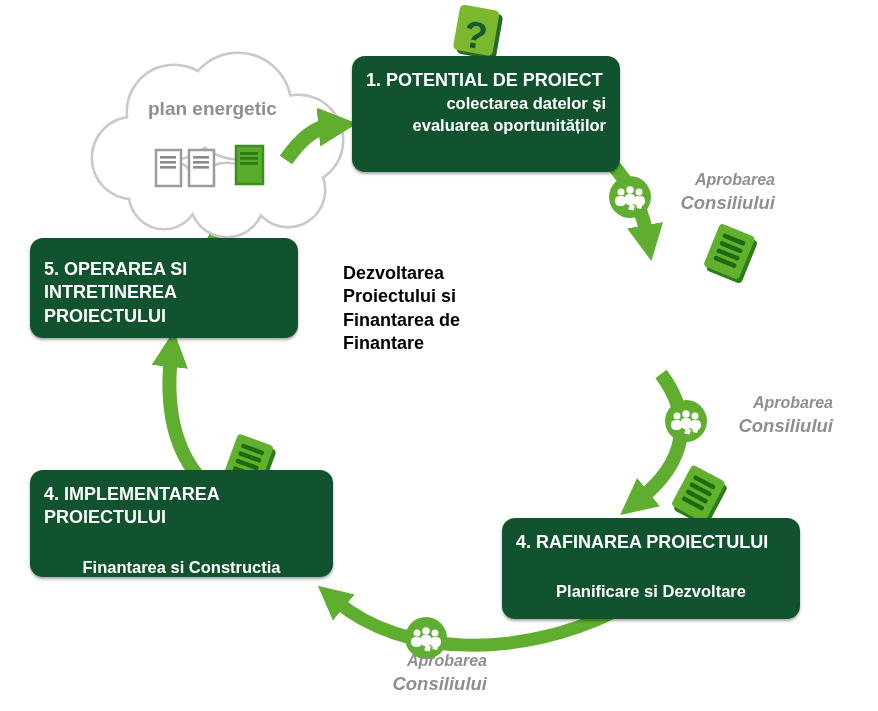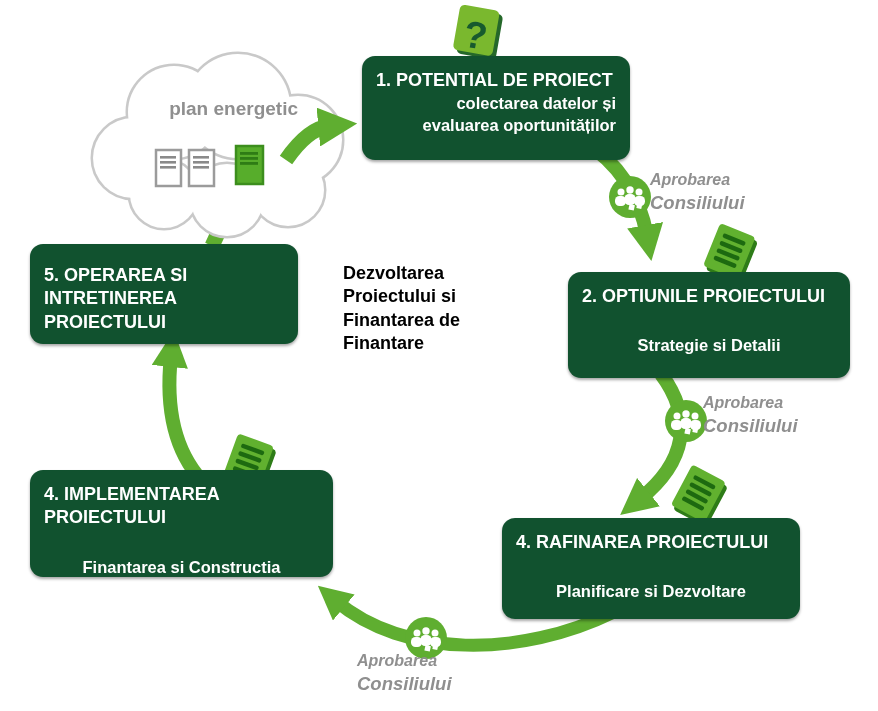--- a/index.html
+++ b/index.html
@@ -9,37 +9,37 @@
   }
   .gfx{position:absolute;left:0;top:0;z-index:1;}
   .stage{
     position:absolute;z-index:2;background:#11522f;border-radius:13px;
     color:#ffffff;font-weight:700;padding:13px 14px;box-sizing:border-box;
     box-shadow:0 2px 3px rgba(0,0,0,0.35);
   }
   .stage .heading{font-size:18px;line-height:1.3;}
   .stage .subtext{font-size:16.5px;line-height:1.3;}
   .stage .subtext.gap{margin-top:27px;text-align:center;}
-  #stage-1{left:362px;top:56px;width:268px;height:104px;}
+  #stage-1{left:352px;top:56px;width:268px;height:116px;}
   #stage-1 .subtext{margin-top:1px;text-align:right;}
   #stage-2{left:568px;top:272px;width:282px;height:106px;}
   #stage-3{left:502px;top:518px;width:298px;height:101px;}
   #stage-4{left:30px;top:470px;width:303px;height:107px;}
-  #stage-5{left:30px;top:244px;width:268px;height:100px;padding-top:20px;}
+  #stage-5{left:30px;top:238px;width:268px;height:100px;padding-top:20px;}
   .center-title{
     position:absolute;left:343px;top:262px;width:200px;z-index:2;
     color:#000000;font-weight:700;font-size:18px;line-height:1.3;
   }
   .cloud-label{
     position:absolute;left:148px;top:96px;width:150px;z-index:2;
-    color:#8f8f8f;font-weight:700;font-size:19px;line-height:1.35;text-align:right;
+    color:#8f8f8f;font-weight:700;font-size:19px;line-height:1.35;
   }
   .approval{
     position:absolute;z-index:2;color:#8f8f8f;font-style:italic;font-weight:700;
-    text-align:left;
+    text-align:right;
   }
   .approval .l1{font-size:16px;}
   .approval .l2{font-size:18.5px;margin-top:3px;}
   #approval-1{left:650px;top:171px;width:125px;}
   #approval-2{left:703px;top:394px;width:130px;}
   #approval-3{left:357px;top:652px;width:130px;}
 </style>
 </head>
 <body>
 
@@ -144,24 +144,20 @@
     <div>Proiectului si</div>
     <div>Finantarea de</div>
     <div>Finantare</div>
   </div>
 
   <div class="stage" id="stage-1">
     <div class="heading">1. POTENTIAL DE PROIECT</div>
     <div class="subtext">colectarea datelor și evaluarea oportunităților</div>
   </div>
 
-  <div class="stage" id="stage-2">
-    <div class="heading">2. OPTIUNILE PROIECTULUI</div>
-    <div class="subtext gap">Strategie si Detalii</div>
-  </div>
 
   <div class="stage" id="stage-3">
     <div class="heading">4. RAFINAREA PROIECTULUI</div>
     <div class="subtext gap">Planificare si Dezvoltare</div>
   </div>
 
   <div class="stage" id="stage-4">
     <div class="heading">4. IMPLEMENTAREA PROIECTULUI</div>
     <div class="subtext gap">Finantarea si Constructia</div>
   </div>

